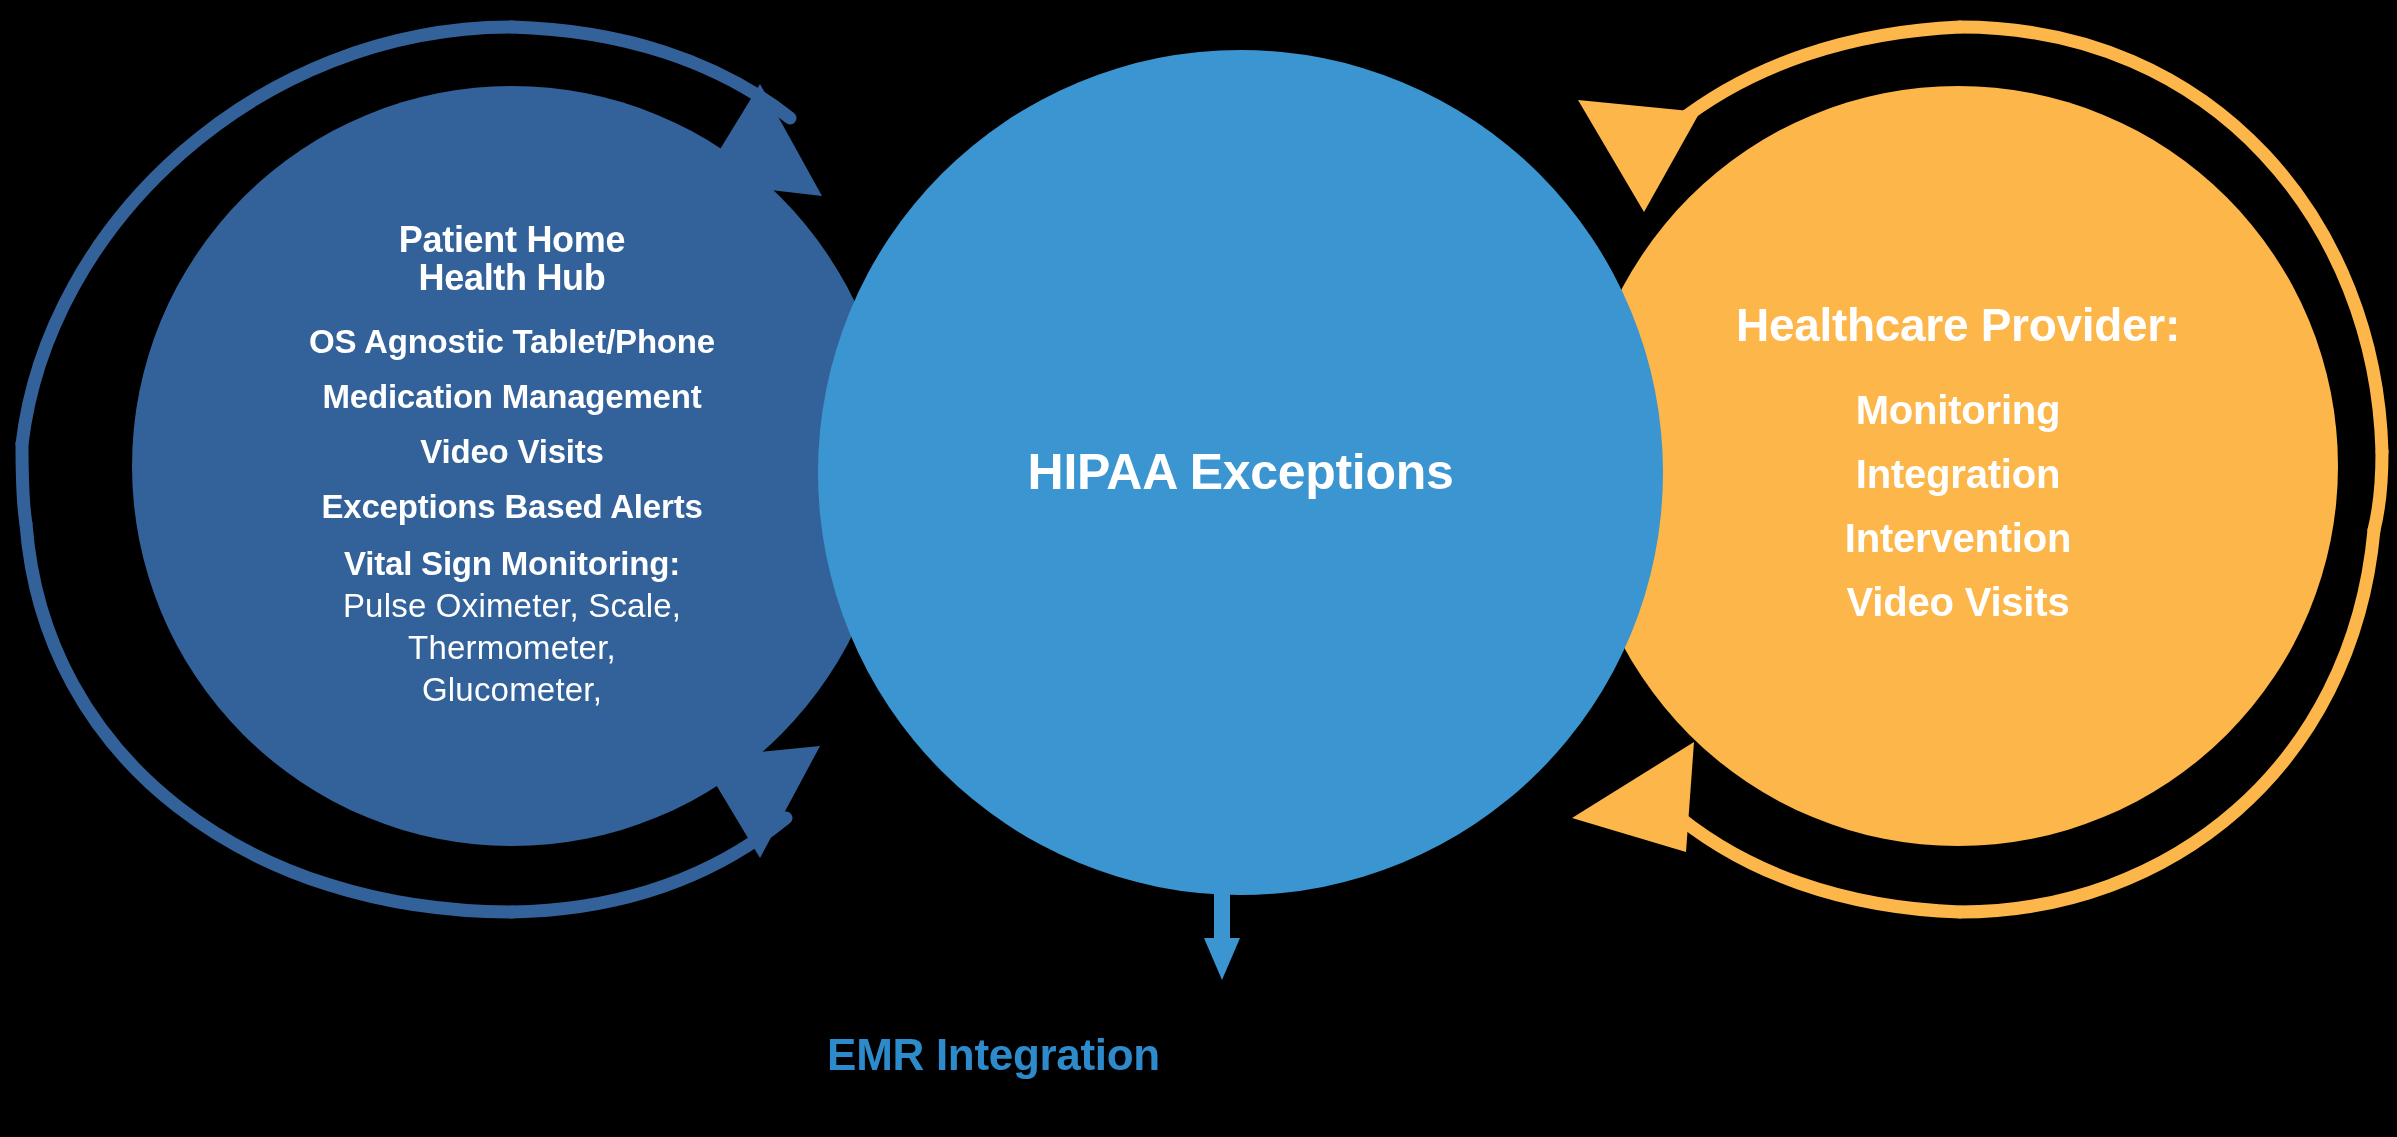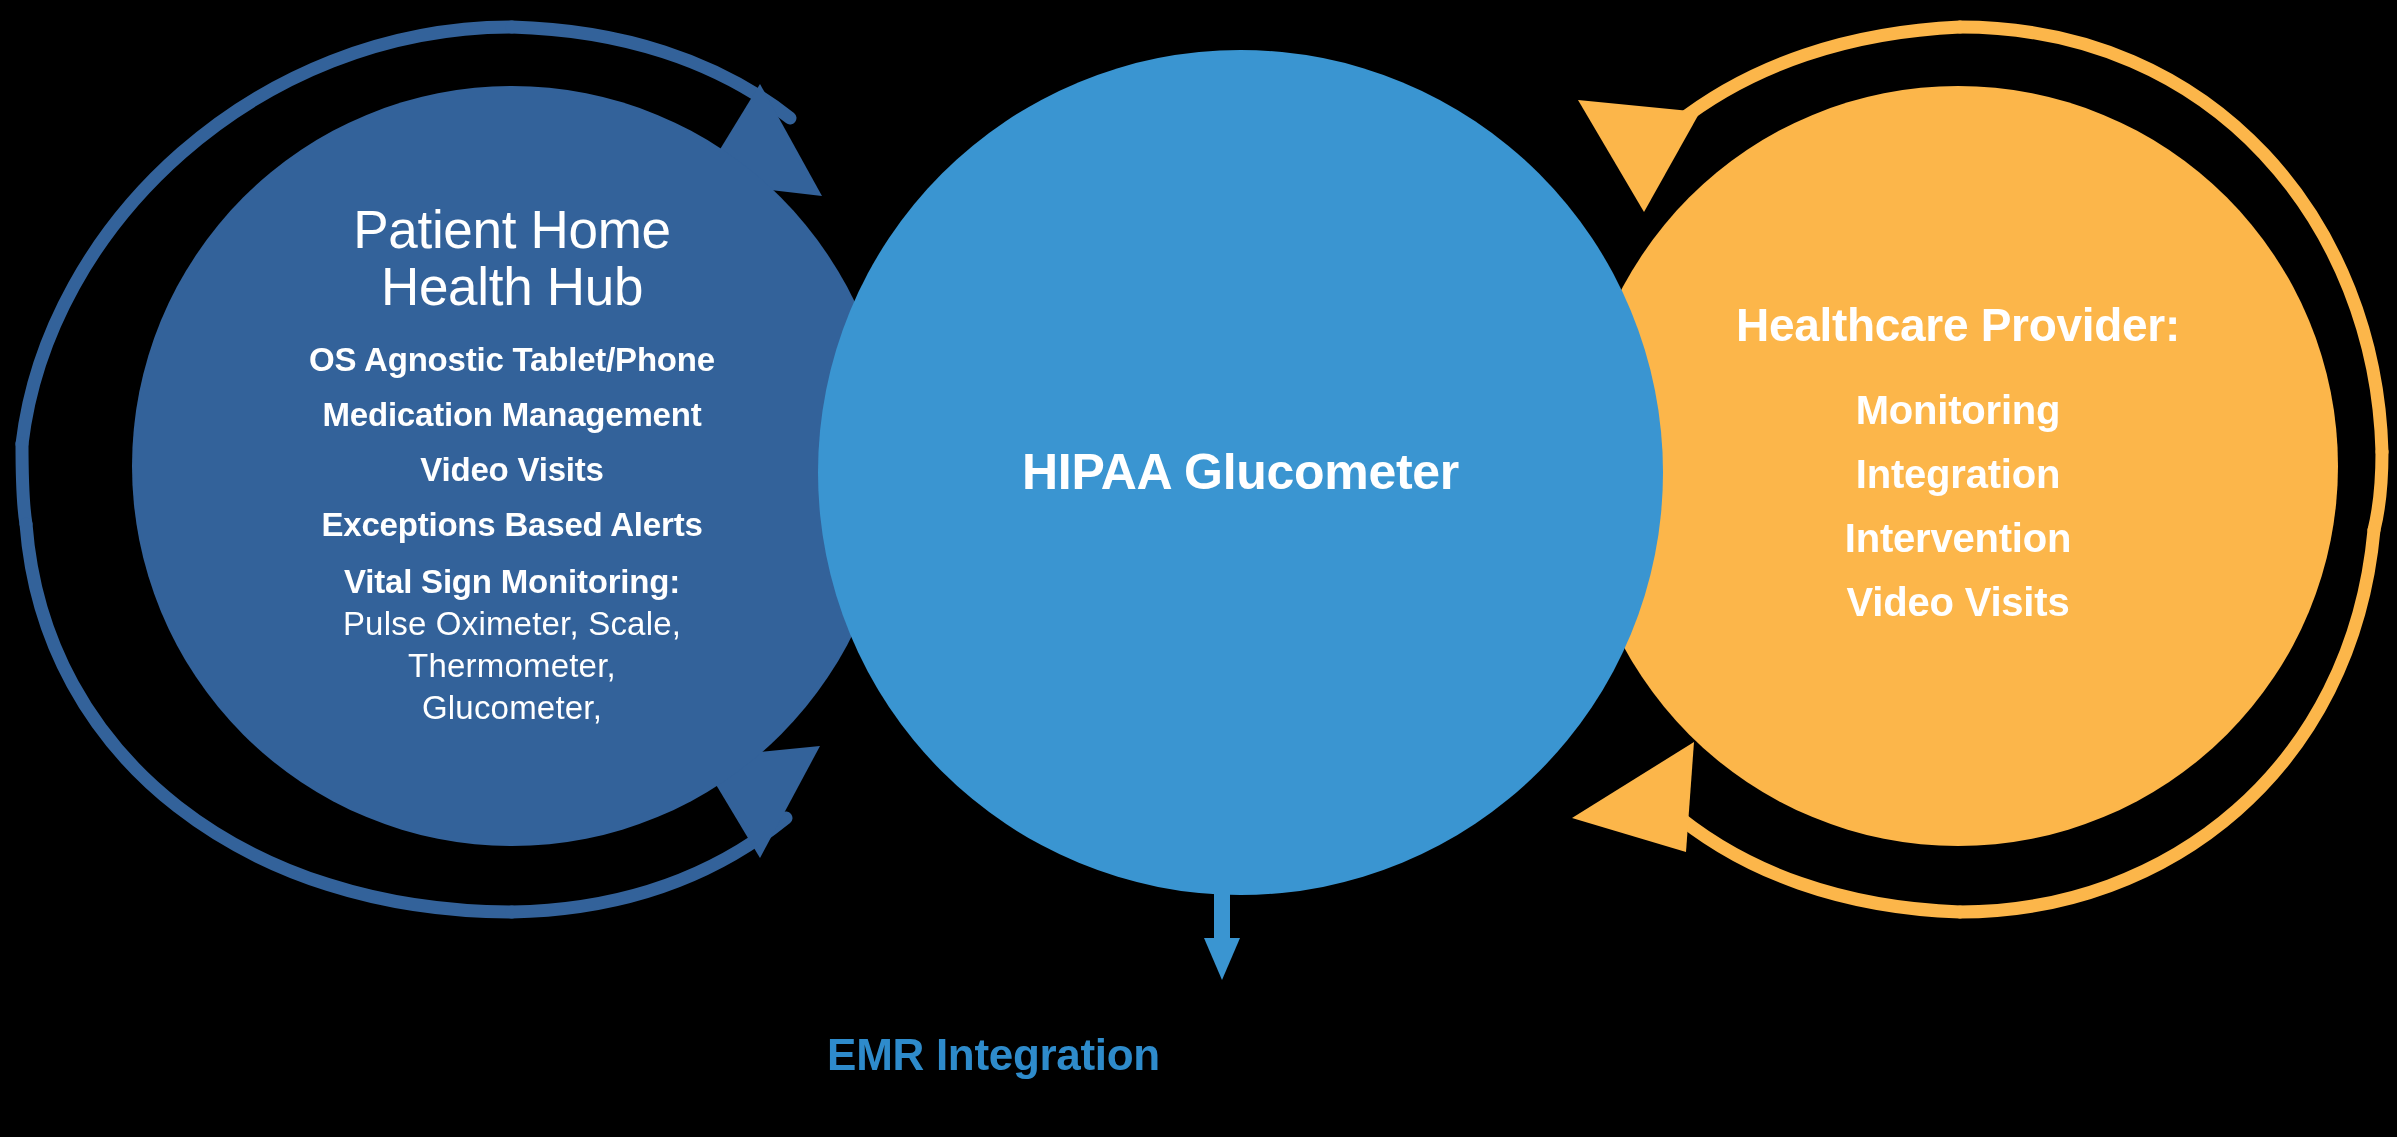--- a/index.html
+++ b/index.html
@@ -73,22 +73,22 @@
   .stack {
     position: relative;
     z-index: 4;
     width: 100%;
     display: flex;
     flex-direction: column;
     align-items: center;
   }
 
   .hl-title {
-    font-size: 53px;
-    font-weight: normal;
+    font-size: 36px;
+    font-weight: bold;
     line-height: 1.07;
     letter-spacing: -0.3px;
     margin-bottom: 16px;
   }
   .hl-item {
     font-size: 33px;
     font-weight: bold;
     line-height: 1.0;
     margin: 11px 0;
     letter-spacing: -0.2px;
@@ -196,21 +196,21 @@
       <div class="hl-sub-head">Vital Sign Monitoring:</div>
       <div class="hl-sub">Pulse  Oximeter, Scale,</div>
       <div class="hl-sub">Thermometer,</div>
       <div class="hl-sub">Glucometer,</div>
     </div>
   </div>
 
   <div class="circle" id="center-circle">
     <div class="stack">
       <div class="center-title">
-        <div>HIPAA Glucometer</div>
+        <div>HIPAA Exceptions</div>
       </div>
     </div>
   </div>
 
   <div class="circle" id="right-circle">
     <div class="stack">
       <div class="hp-title">Healthcare Provider:</div>
       <div class="hp-item">Monitoring</div>
       <div class="hp-item">Integration</div>
       <div class="hp-item">Intervention</div>

